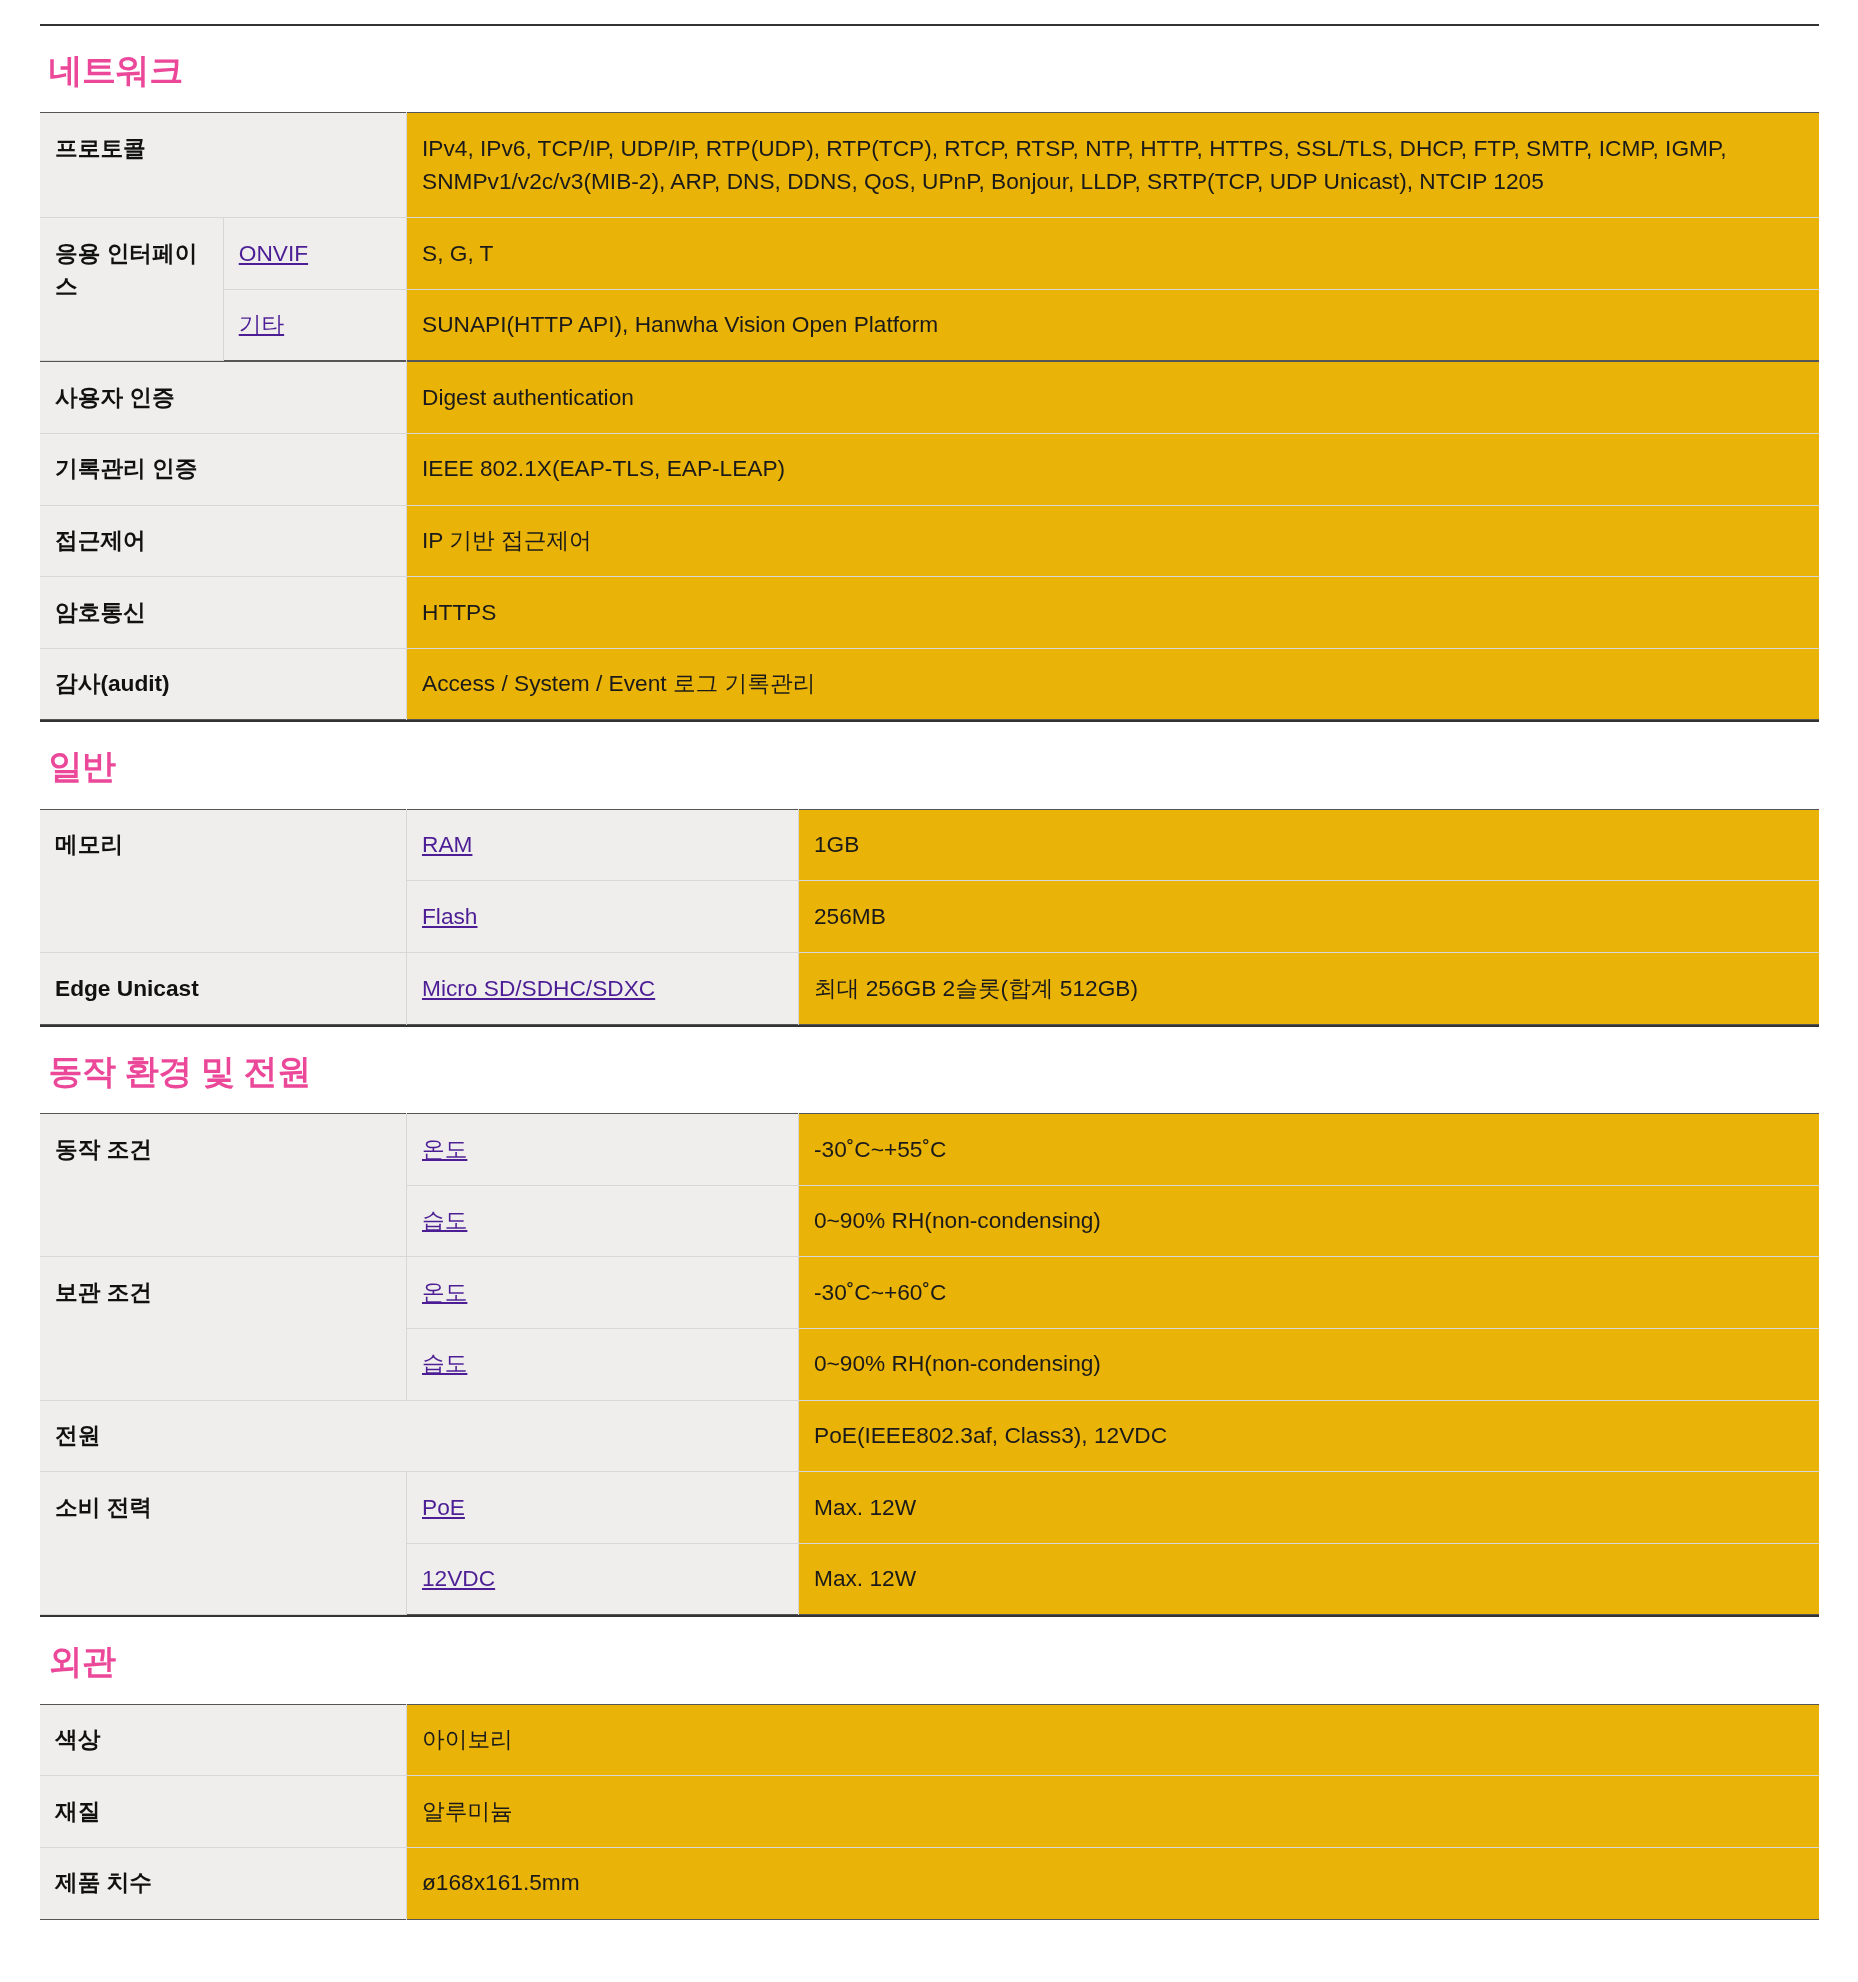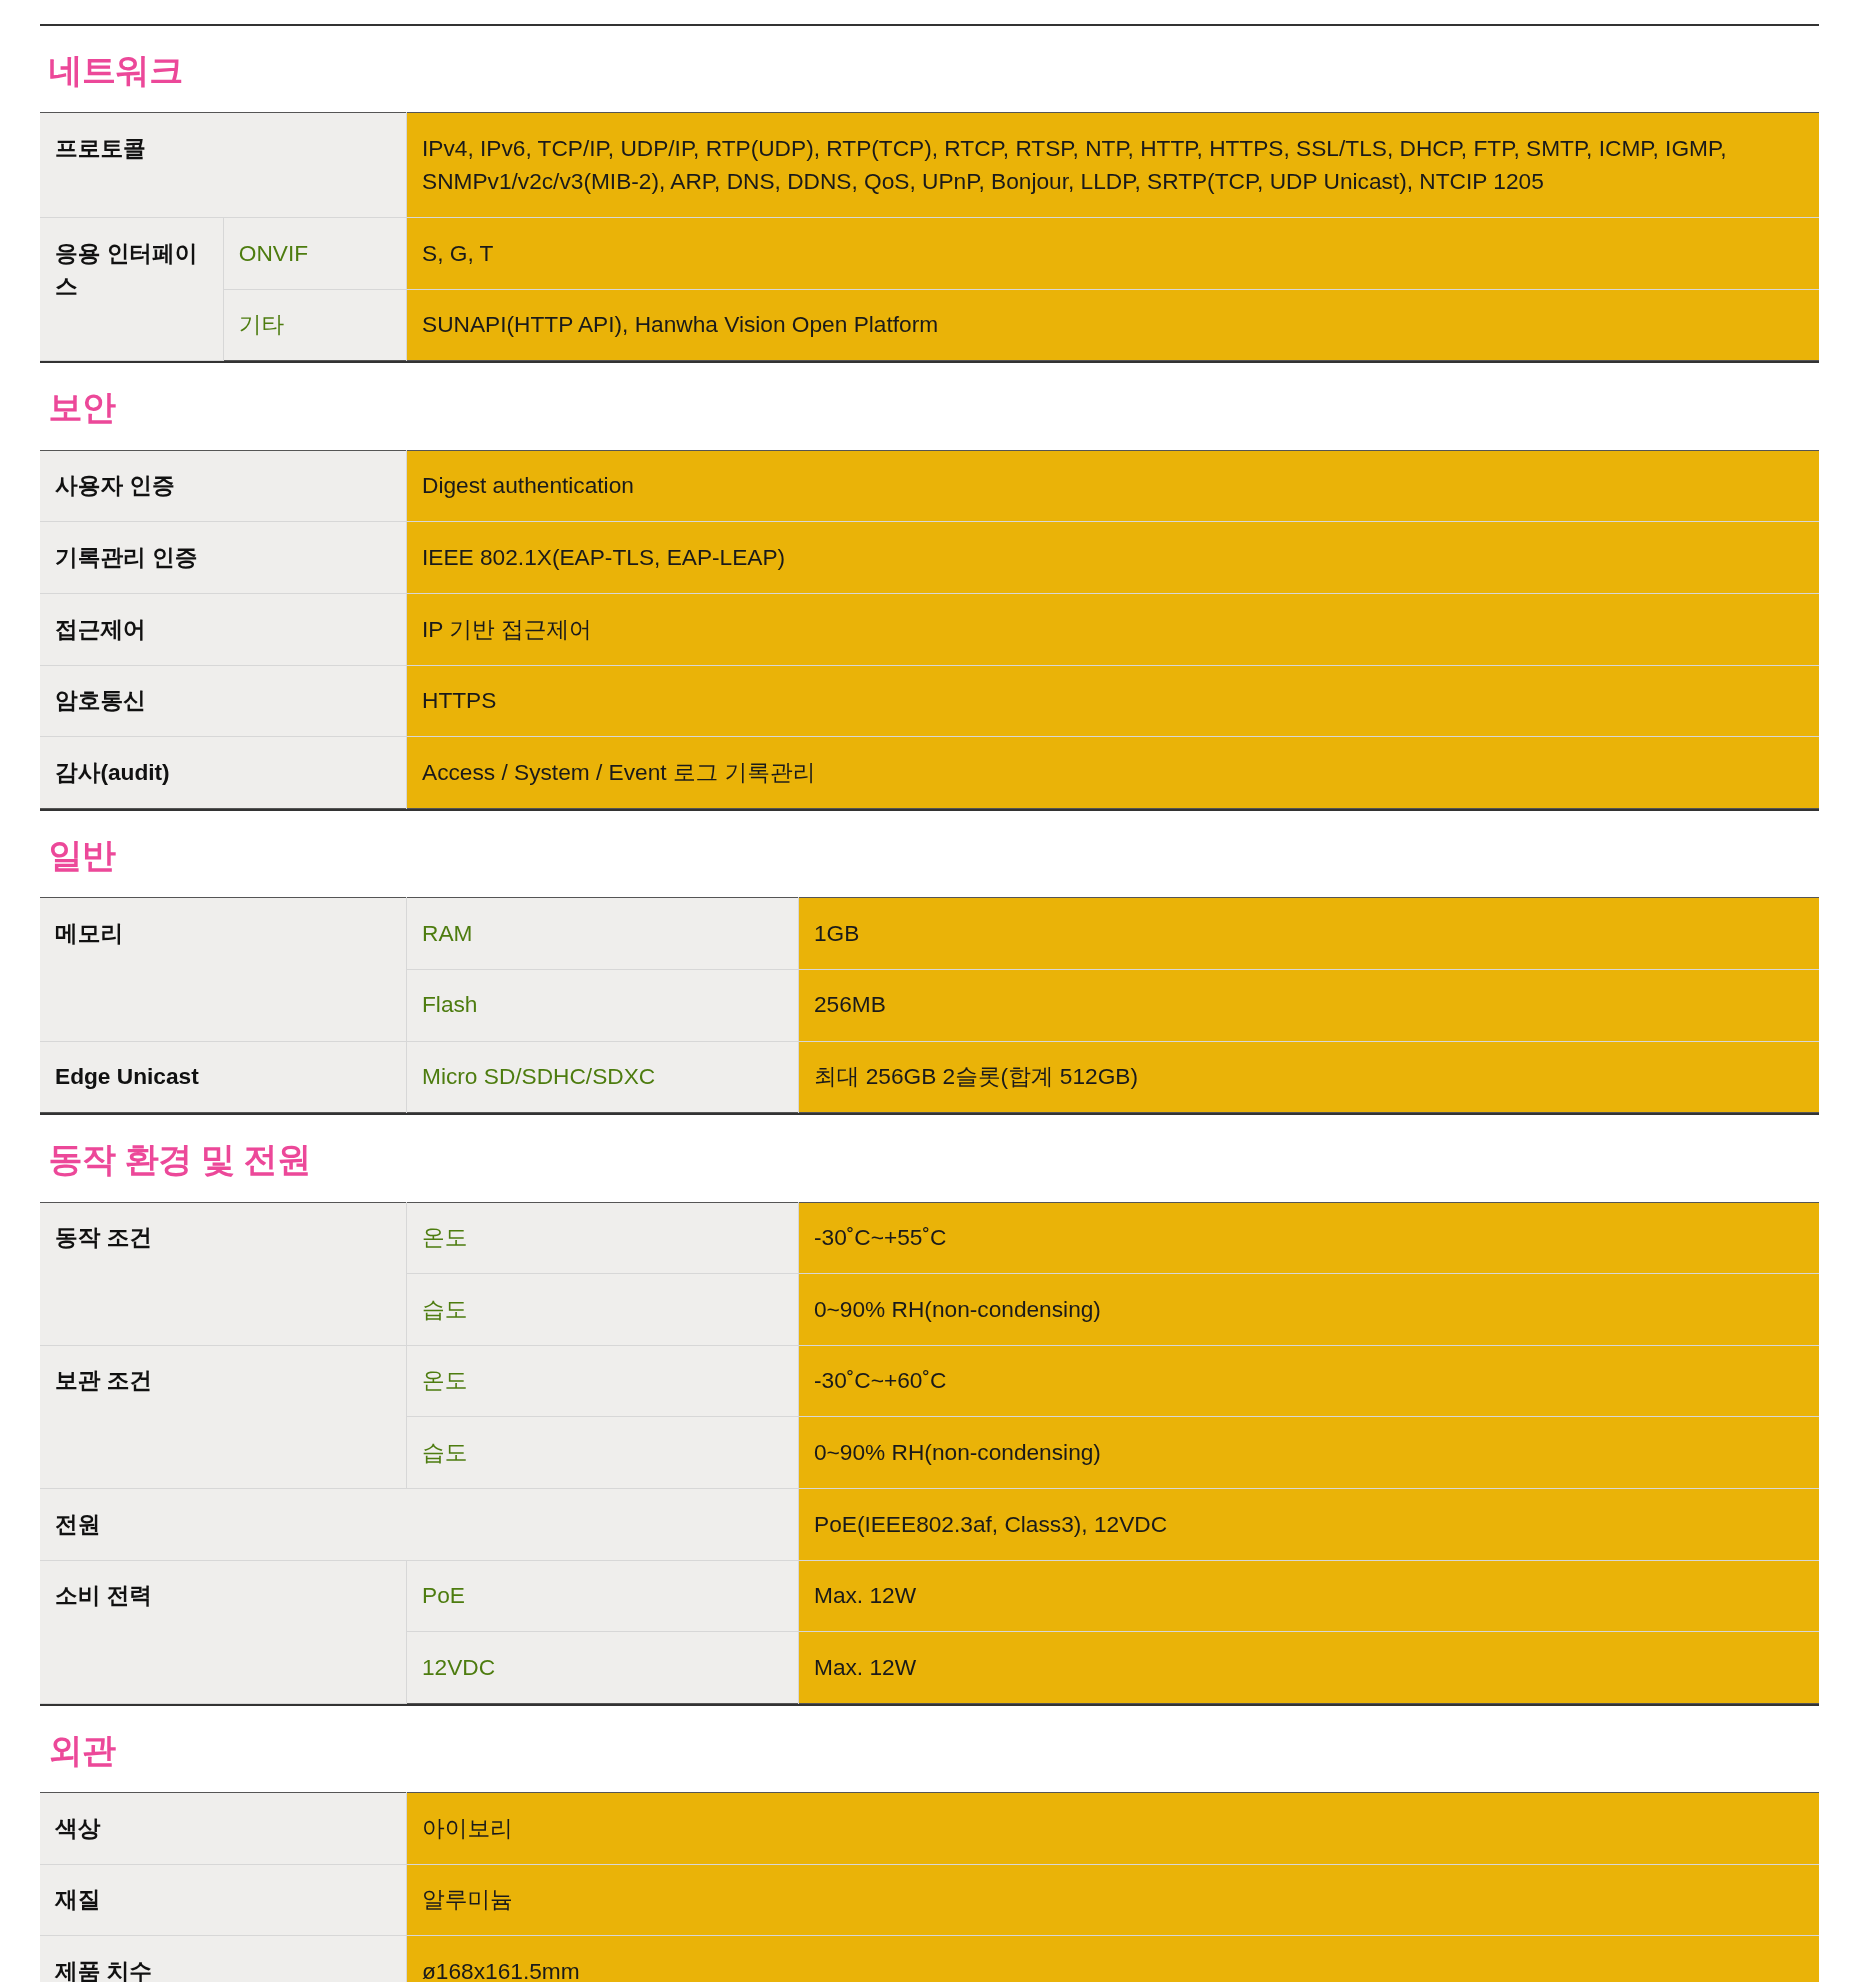--- a/index.html
+++ b/index.html
@@ -54,23 +54,24 @@
     background: #efeeec;
     font-weight: bold;
     color: #111111;
     border-right: 0.8px solid #d7d7d7;
     padding-left: 18.5px;
   }
   td.k2 {
     width: 361px;
     background: #efeeec;
     font-weight: normal;
-    color: #4d7c0f;
+    color: #4c1d95;
     border-right: 0.8px solid #d7d7d7;
     padding-left: 18.5px;
+    text-decoration: underline;
   }
   td.k1span {
     border-right: 0.8px solid #d7d7d7;
     margin-top: 34px;
   }
   td.val {
     background: #eab308;
     color: #1a1a1a;
     padding-left: 18.5px;
   }
@@ -93,21 +94,20 @@
             <td class="val">S, G, T</td>
           </tr>
           <tr>
             <td class="k2">기타</td>
             <td class="val">SUNAPI(HTTP API), Hanwha Vision Open Platform</td>
           </tr>
         </tbody>
       </table>
     </div>
     <div class="section">
-      <div class="section-title">보안</div>
       <table class="spec">
         <tbody>
           <tr>
             <td class="k1 k1span" colspan="2">사용자 인증</td>
             <td class="val">Digest authentication</td>
           </tr>
           <tr>
             <td class="k1 k1span" colspan="2">기록관리 인증</td>
             <td class="val">IEEE 802.1X(EAP-TLS, EAP-LEAP)</td>
           </tr>

